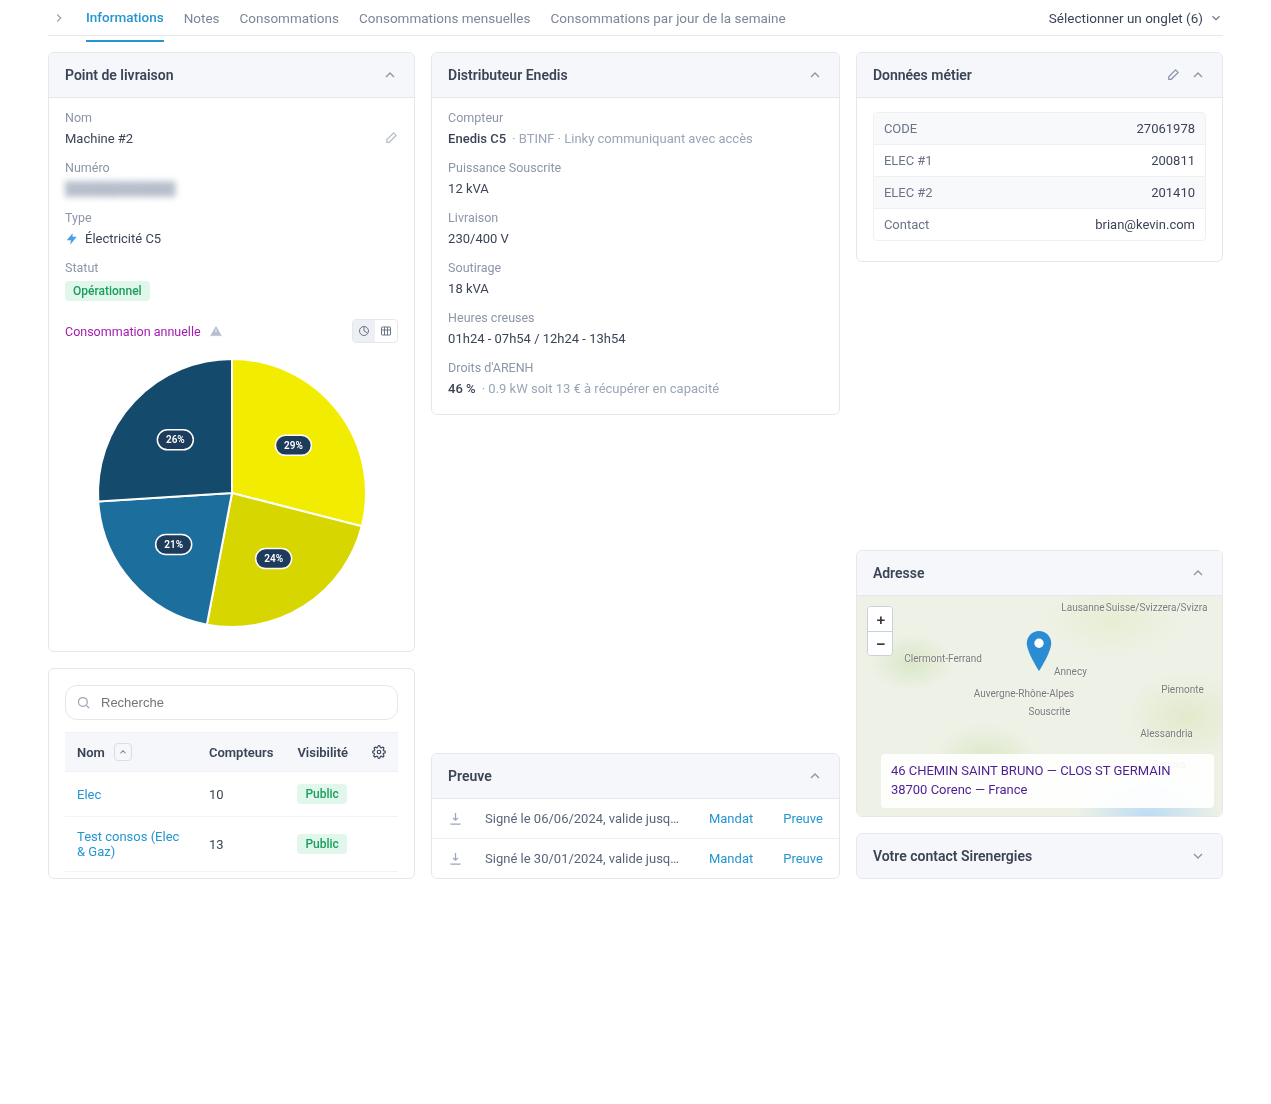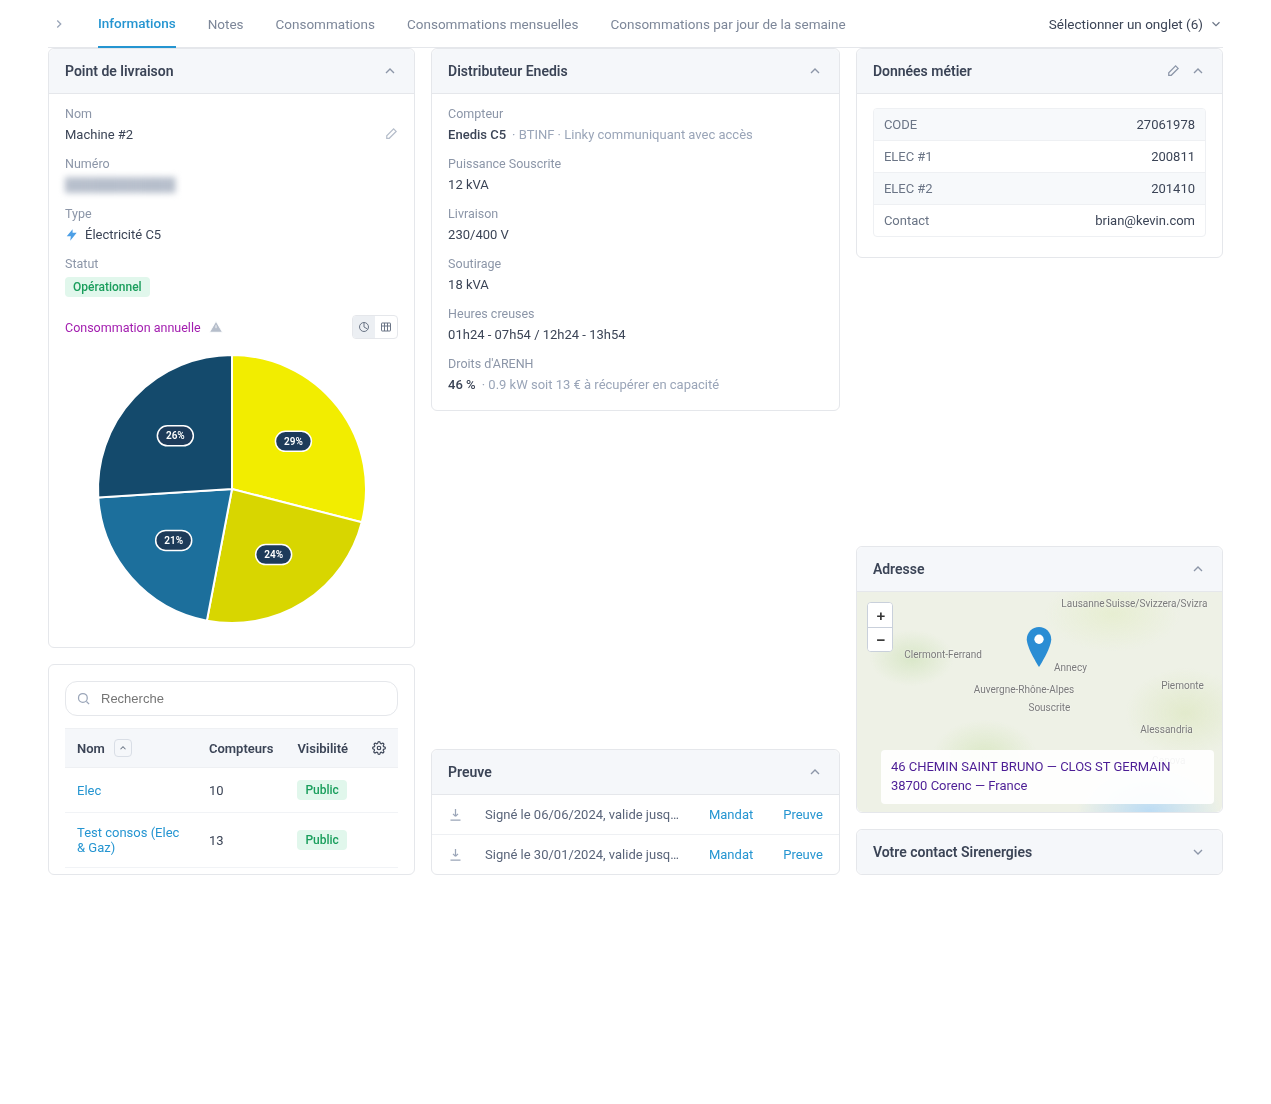--- a/index.html
+++ b/index.html
@@ -11,22 +11,22 @@
     background: #fff;
     padding: 0 48px 40px;
   }
   svg { display: block; }
 
   
   .tabbar {
     display: flex;
     align-items: center;
     border-bottom: 1px solid #e5e7eb;
-    height: 48px;
-    gap: 32px;
+    height: 36px;
+    gap: 20px;
     padding-left: 4px;
   }
   .tabbar .chev {
     color: #9aa5b8;
     cursor: pointer;
   }
   .tabbar .tab {
     color: #7d8799;
     height: 48px;
     display: flex;
@@ -44,20 +44,21 @@
     display: flex; align-items: center; gap: 6px;
     color: #3b4456; font-size: 13.5px; cursor: pointer;
   }
   .tab-picker svg { color: #6b7586; }
 
   
   .grid {
     display: grid;
     grid-template-columns: 1fr 1fr 1fr;
     gap: 16px;
+    margin-top: 16px;
   }
   .col { display: flex; flex-direction: column; gap: 16px; }
 
   
   .card {
     border: 1px solid #e5e7eb;
     border-radius: 6px;
     background: #fff;
   }
   .card-header {

